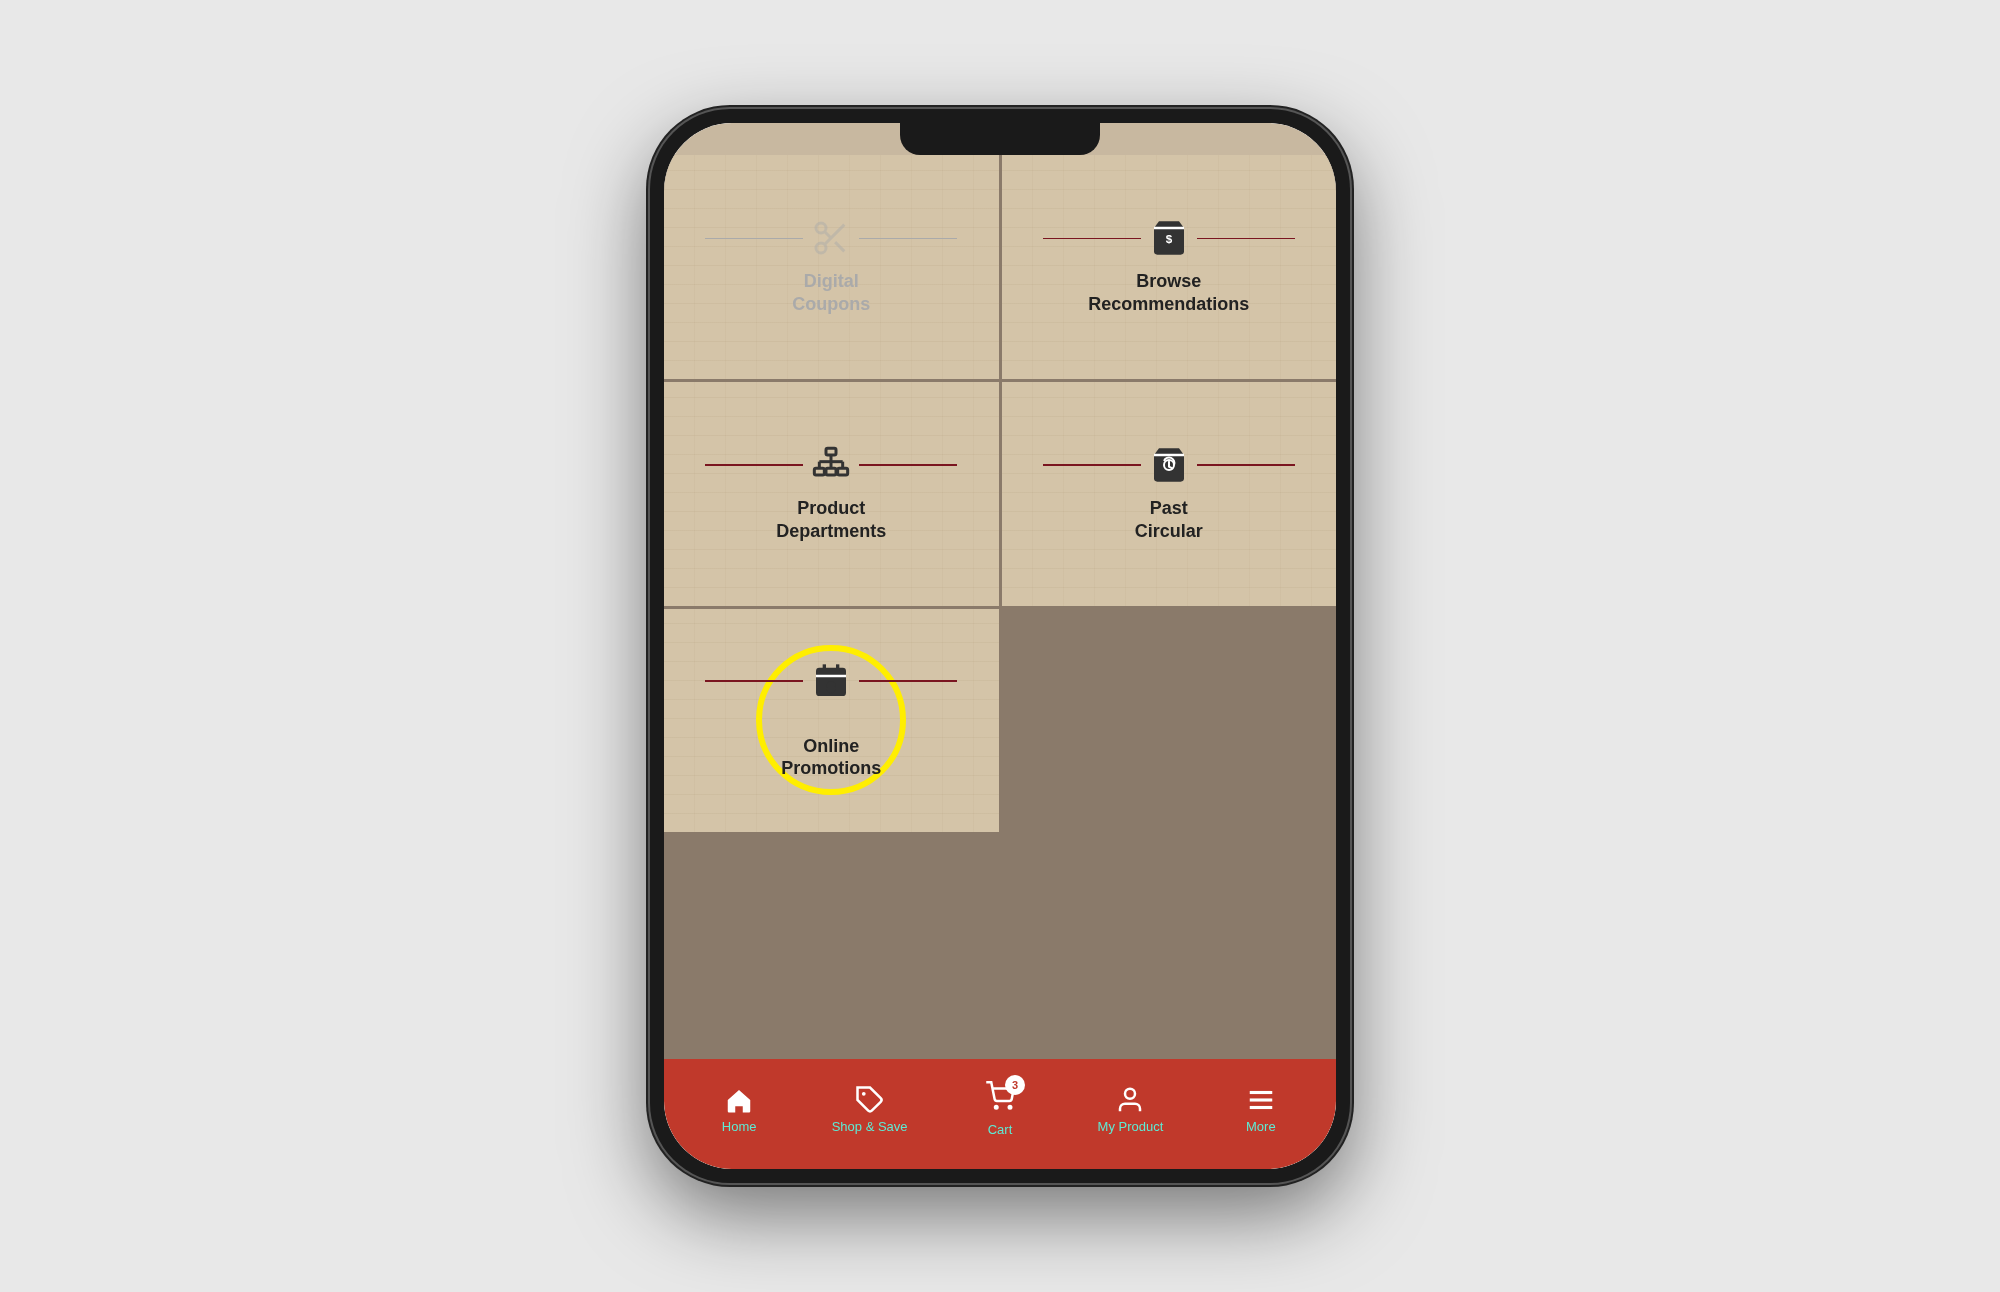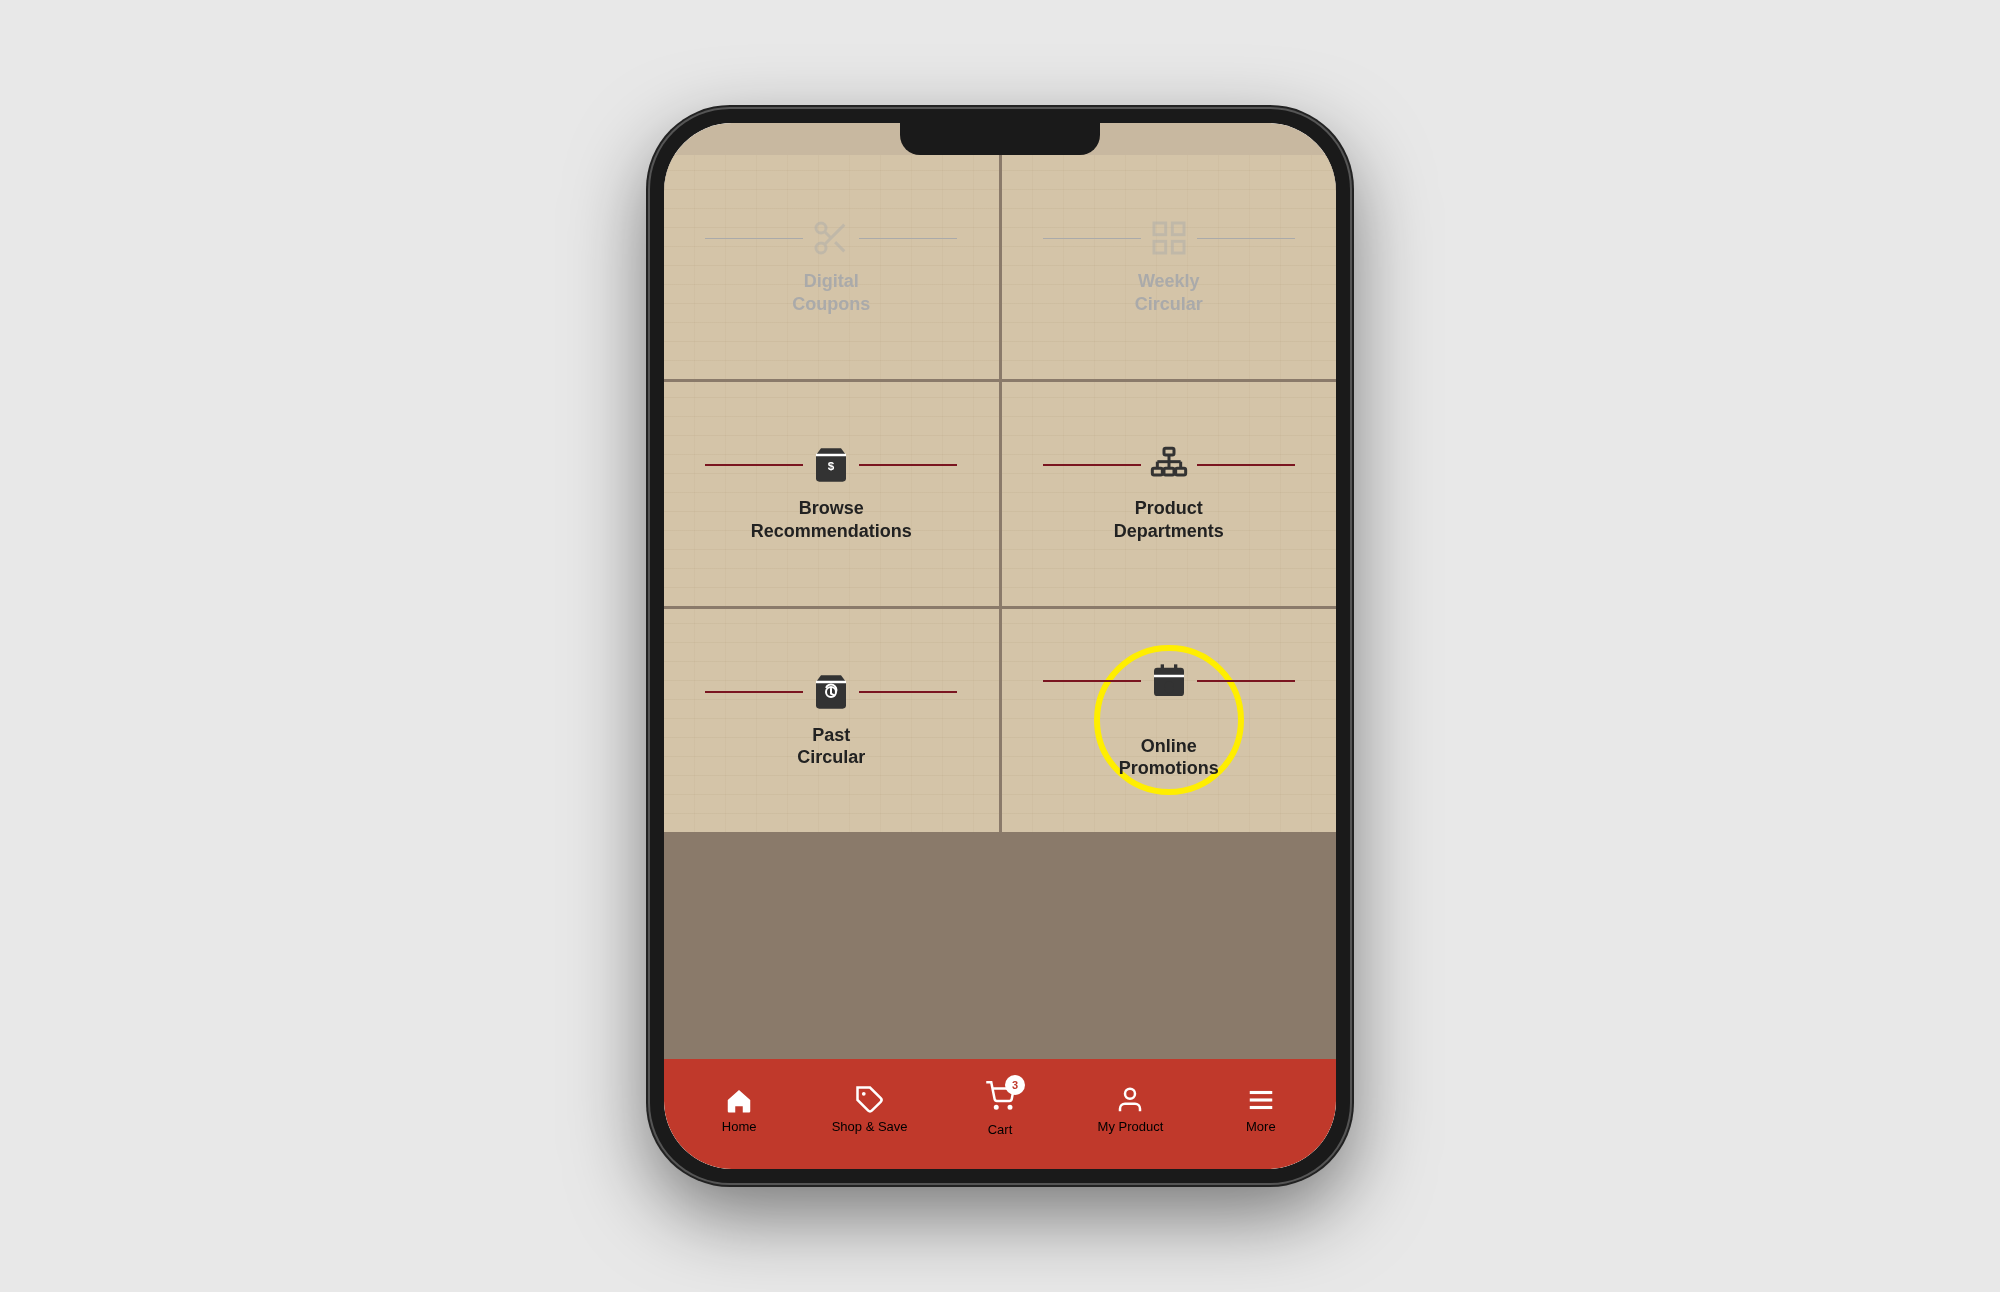--- a/index.html
+++ b/index.html
@@ -169,21 +169,21 @@
     }
 
     .nav-icon {
       font-size: 28px;
       color: white;
       position: relative;
     }
 
     .nav-label {
       font-size: 13px;
-      color: #000000;
+      color: #5eead4;
       font-weight: 500;
       text-align: center;
     }
 
     .cart-badge {
       position: absolute;
       top: -6px;
       right: -10px;
       background: white;
       color: #c0392b;
@@ -233,35 +233,20 @@
                 <line x1="14.47" y1="14.48" x2="20" y2="20"></line>
                 <line x1="8.12" y1="8.12" x2="12" y2="12"></line>
               </svg>
               <div class="line gray"></div>
             </div>
             <div class="cell-label gray">
               <span>Digital</span><br><span>Coupons</span>
             </div>
           </div>
 
-          <div class="grid-cell">
-            <div class="cell-divider">
-              <div class="line gray"></div>
-              <svg class="icon-svg gray" viewBox="0 0 24 24" fill="none" stroke="#aaa" stroke-width="1.8">
-                <rect x="3" y="3" width="7" height="7"></rect>
-                <rect x="14" y="3" width="7" height="7"></rect>
-                <rect x="3" y="14" width="7" height="7"></rect>
-                <rect x="14" y="14" width="7" height="7"></rect>
-              </svg>
-              <div class="line gray"></div>
-            </div>
-            <div class="cell-label gray">
-              <span>Weekly</span><br><span>Circular</span>
-            </div>
-          </div>
 
           <div class="grid-cell">
             <div class="cell-divider">
               <div class="line"></div>
               <svg class="icon-svg" viewBox="0 0 24 24" fill="#333" stroke="none">
                 <path d="M6 2L3 6v14a2 2 0 002 2h14a2 2 0 002-2V6l-3-4z"></path>
                 <line x1="3" y1="6" x2="21" y2="6" stroke="white" stroke-width="1.5"></line>
                 <text x="12" y="15" text-anchor="middle" font-size="7" fill="white" font-weight="bold">$</text>
               </svg>
               <div class="line"></div>

